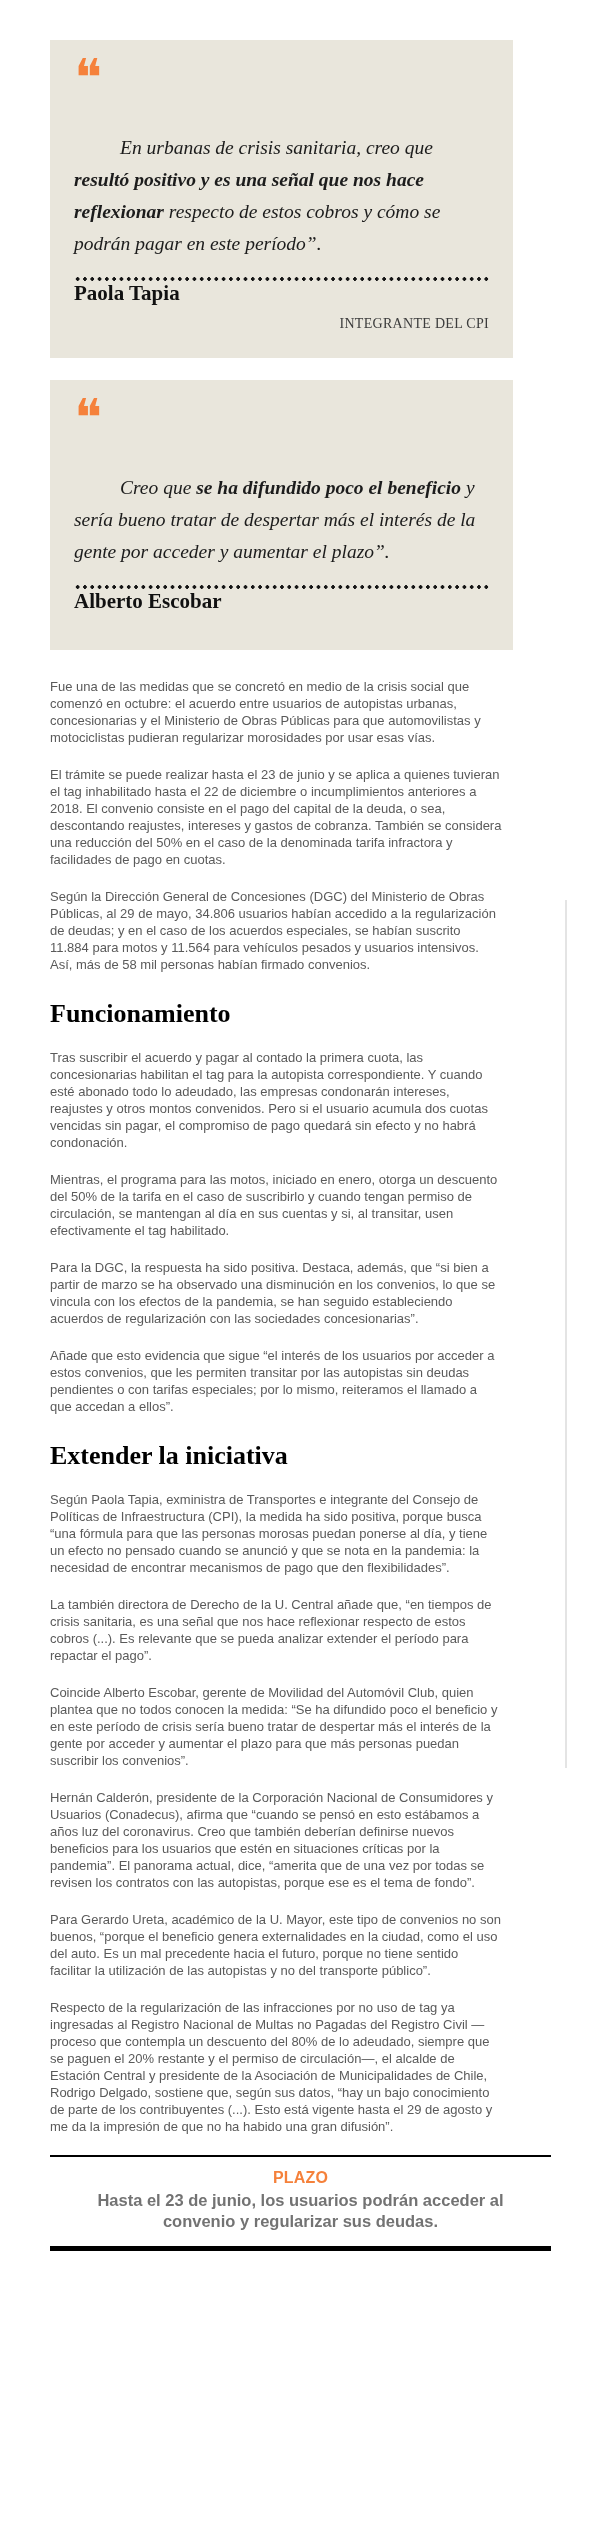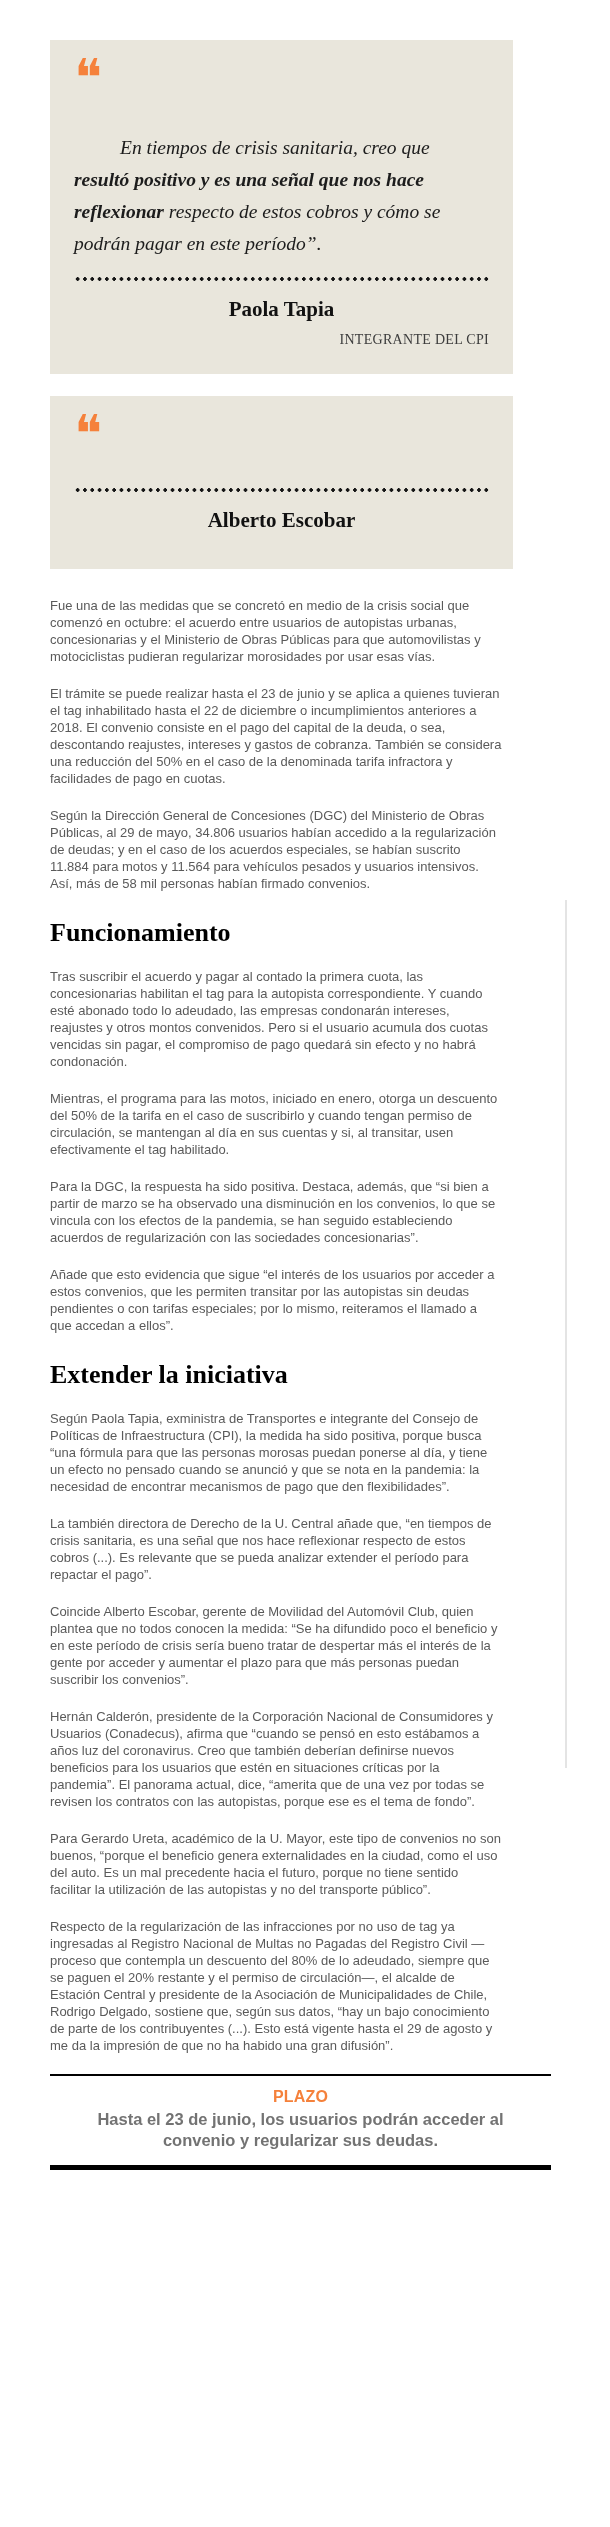--- a/index.html
+++ b/index.html
@@ -42,26 +42,24 @@
   .quote-text .q-bold { font-weight: bold; }
   .dotted-sep {
     height: 4px;
     margin-top: 17px;
     background-image: radial-gradient(circle, #151515 1.6px, rgba(0,0,0,0) 1.9px);
     background-size: 7.3px 4px;
     background-position: 0 50%;
     background-repeat: repeat-x;
   }
   .quote-author {
-    margin-top: 16px;
     font-family: "Liberation Serif", "DejaVu Serif", serif;
     font-weight: bold;
     font-size: 21px;
     color: #111111;
-    text-align: center;
   }
   .quote-role {
     margin-top: 10px;
     font-family: "Liberation Serif", "DejaVu Serif", serif;
     font-size: 14px;
     letter-spacing: 0.3px;
     color: #3c3c3c;
     text-align: right;
   }
   .quote-role div + div { margin-top: 38px; }
@@ -118,30 +116,31 @@
   }
   .rule-thick { margin-top: 14px; height: 5px; background: #000000; }
 </style>
 </head>
 <body>
 
 <div class="page">
 
   <section class="quote-card first">
     <div class="quote-icon">❝</div>
-    <p class="quote-text"><span>En tiempos de crisis sanitaria, creo que </span><span class="q-bold">resultó positivo y es una señal que nos hace reflexionar</span><span> respecto de estos cobros y cómo se podrán pagar en este período”.</span></p>
+    <p class="quote-text"><span>En urbanas de crisis sanitaria, creo que </span><span class="q-bold">resultó positivo y es una señal que nos hace reflexionar</span><span> respecto de estos cobros y cómo se podrán pagar en este período”.</span></p>
     <div class="dotted-sep"></div>
     <div class="quote-author">Paola Tapia</div>
     <div class="quote-role">
         <div>INTEGRANTE DEL CPI</div>
       </div>
   </section>
 
   <section class="quote-card second">
     <div class="quote-icon">❝</div>
+    <p class="quote-text"><span>Creo que </span><span class="q-bold">se ha difundido poco el beneficio</span><span> y sería bueno tratar de despertar más el interés de la gente por acceder y aumentar el plazo”.</span></p>
     <div class="dotted-sep"></div>
     <div class="quote-author">Alberto Escobar</div>
     <div class="quote-role">
       </div>
   </section>
 
   <div class="article-body">
       <p>Fue una de las medidas que se concretó en medio de la crisis social que comenzó en octubre: el acuerdo entre usuarios de autopistas urbanas, concesionarias y el Ministerio de Obras Públicas para que automovilistas y motociclistas pudieran regularizar morosidades por usar esas vías.</p>
       <p>El trámite se puede realizar hasta el 23 de junio y se aplica a quienes tuvieran el tag inhabilitado hasta el 22 de diciembre o incumplimientos anteriores a 2018. El convenio consiste en el pago del capital de la deuda, o sea, descontando reajustes, intereses y gastos de cobranza. También se considera una reducción del 50% en el caso de la denominada tarifa infractora y facilidades de pago en cuotas.</p>
       <p>Según la Dirección General de Concesiones (DGC) del Ministerio de Obras Públicas, al 29 de mayo, 34.806 usuarios habían accedido a la regularización de deudas; y en el caso de los acuerdos especiales, se habían suscrito 11.884 para motos y 11.564 para vehículos pesados y usuarios intensivos. Así, más de 58 mil personas habían firmado convenios.</p>

